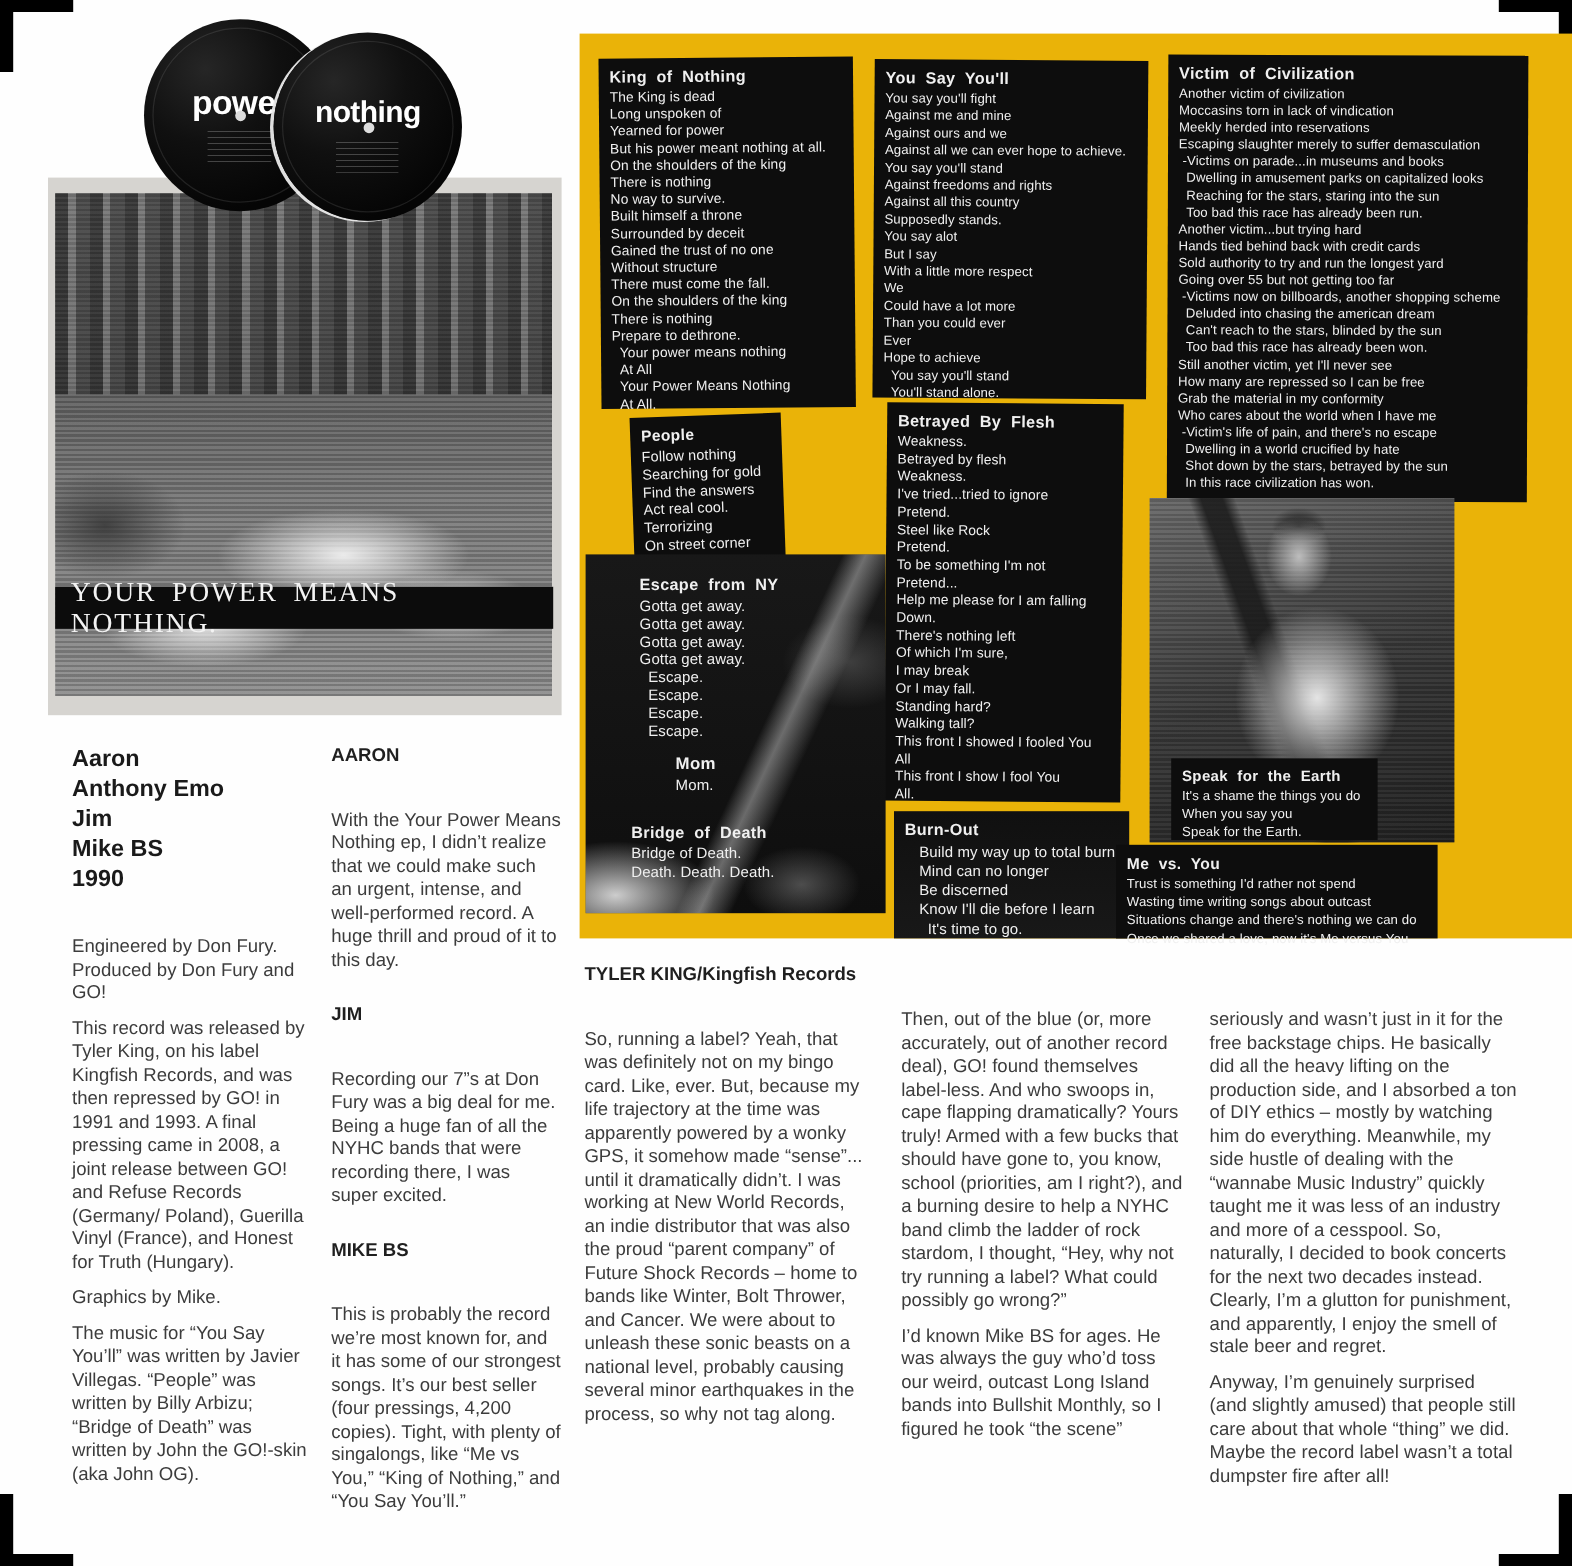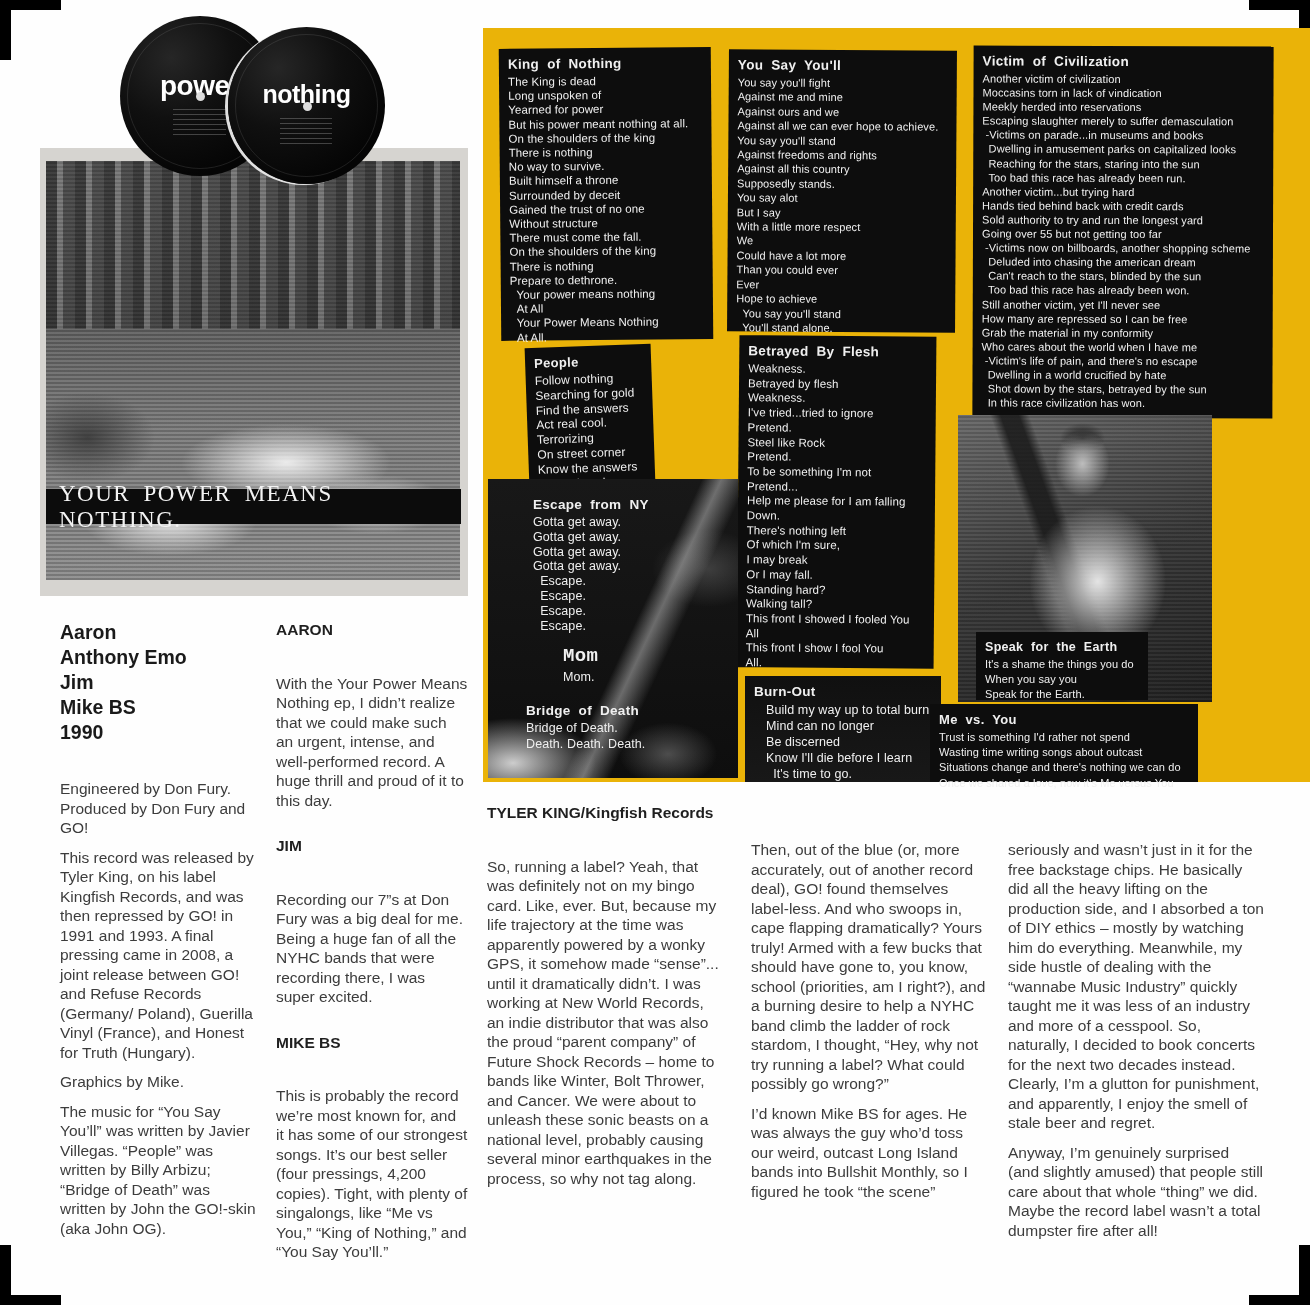--- a/index.html
+++ b/index.html
@@ -70,31 +70,31 @@
   #blk-betrayed{left:255px;top:308px;width:197px;height:332px;transform:rotate(.5deg);font-size:11.5px;}
   #blk-betrayed .lyric-line{line-height:14.7px;} #blk-betrayed .lyric-title{font-size:13.5px;}
   #blk-burnout{left:262px;top:648px;width:196px;height:106px;font-size:12.5px;
             background:linear-gradient(180deg,#101010,#181818);}
   #blk-burnout .lyric-line{line-height:16px;margin-left:12px;} #blk-burnout .lyric-title{font-size:13.5px;}
   #blk-speak{left:493px;top:604px;width:172px;height:68px;font-size:11px;z-index:3;}
   #blk-speak .lyric-line{line-height:15px;} #blk-speak .lyric-title{font-size:12.5px;}
   #blk-mevs{left:447px;top:676px;width:268px;height:78px;font-size:11px;z-index:3;}
   #blk-mevs .lyric-line{line-height:15.2px;} #blk-mevs .lyric-title{font-size:13px;}
 
-  #escape-photo{position:absolute;left:5px;top:451px;width:250px;height:299px;
+  #escape-photo{position:absolute;left:5px;top:434px;width:250px;height:299px;
     background:
       radial-gradient(ellipse 110px 60px at 10% 95%, rgba(238,238,238,.85), rgba(0,0,0,0) 75%),
       radial-gradient(ellipse 70px 45px at 72% 92%, rgba(170,170,170,.4), rgba(0,0,0,0) 70%),
       linear-gradient(115deg, rgba(0,0,0,0) 55%, rgba(216,216,216,.45) 60%, rgba(0,0,0,0) 67%),
       radial-gradient(ellipse 80px 55px at 88% 30%, rgba(140,140,140,.35), rgba(0,0,0,0) 70%),
       linear-gradient(180deg,#181818,#0e0e0e);}
   #grp-escape{left:45px;top:18px;font-size:12.5px;}
   #grp-escape .lyric-line{line-height:14.8px;} #grp-escape .lyric-title{font-size:13.5px;}
   #grp-mom{left:75px;top:166px;font-size:12.5px;}
-  #grp-mom .lyric-line{line-height:15px;} #grp-mom .lyric-title{font-size:19px;font-family:Liberation Mono, monospace;}
+  #grp-mom .lyric-line{line-height:15px;} #grp-mom .lyric-title{font-size:14px;}
   #grp-bridge{left:38px;top:224px;font-size:12.5px;}
   #grp-bridge .lyric-line{line-height:15.5px;} #grp-bridge .lyric-title{font-size:13.5px;}
 
   #singer-photo{position:absolute;left:475px;top:387px;width:254px;height:287px;z-index:1;
     background:
       radial-gradient(ellipse 38px 46px at 49% 17%, #bdbdbd, rgba(0,0,0,0) 72%),
       radial-gradient(ellipse 30px 20px at 49% 8%, #1c1c1c, rgba(0,0,0,0) 75%),
       radial-gradient(ellipse 95px 105px at 55% 58%, #e4e4e4, rgba(0,0,0,0) 72%),
       linear-gradient(70deg, rgba(0,0,0,0) 38%, rgba(25,25,25,.85) 41% 46%, rgba(0,0,0,0) 49%),
       repeating-linear-gradient(0deg, rgba(0,0,0,.12) 0 2px, rgba(255,255,255,.04) 2px 4px),

